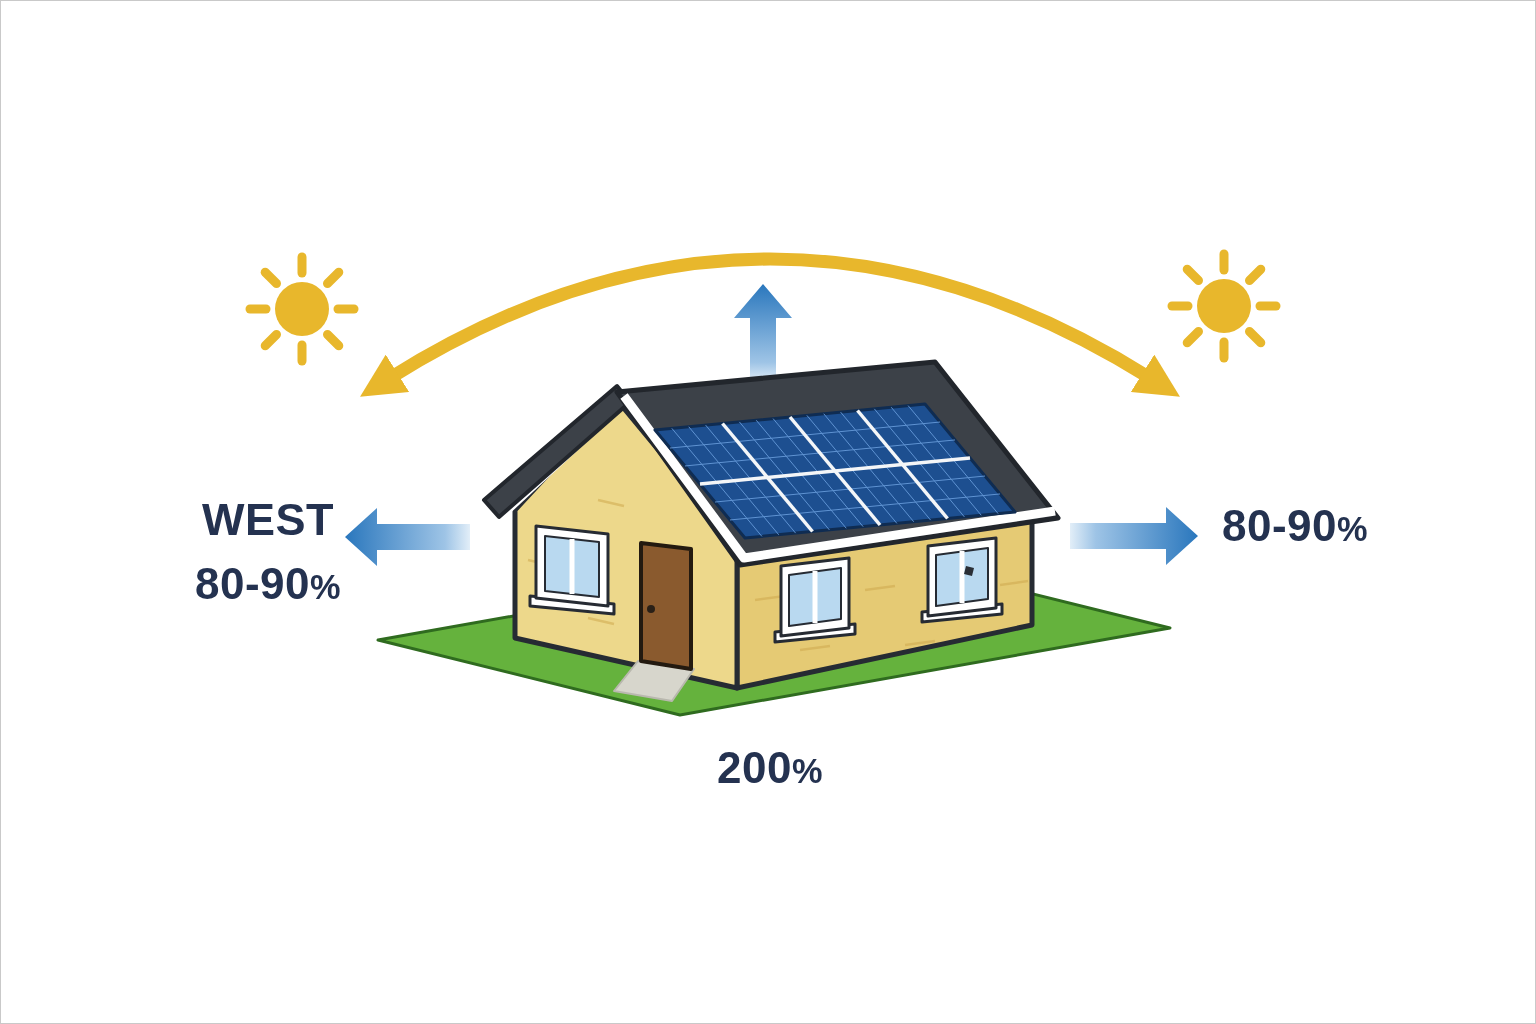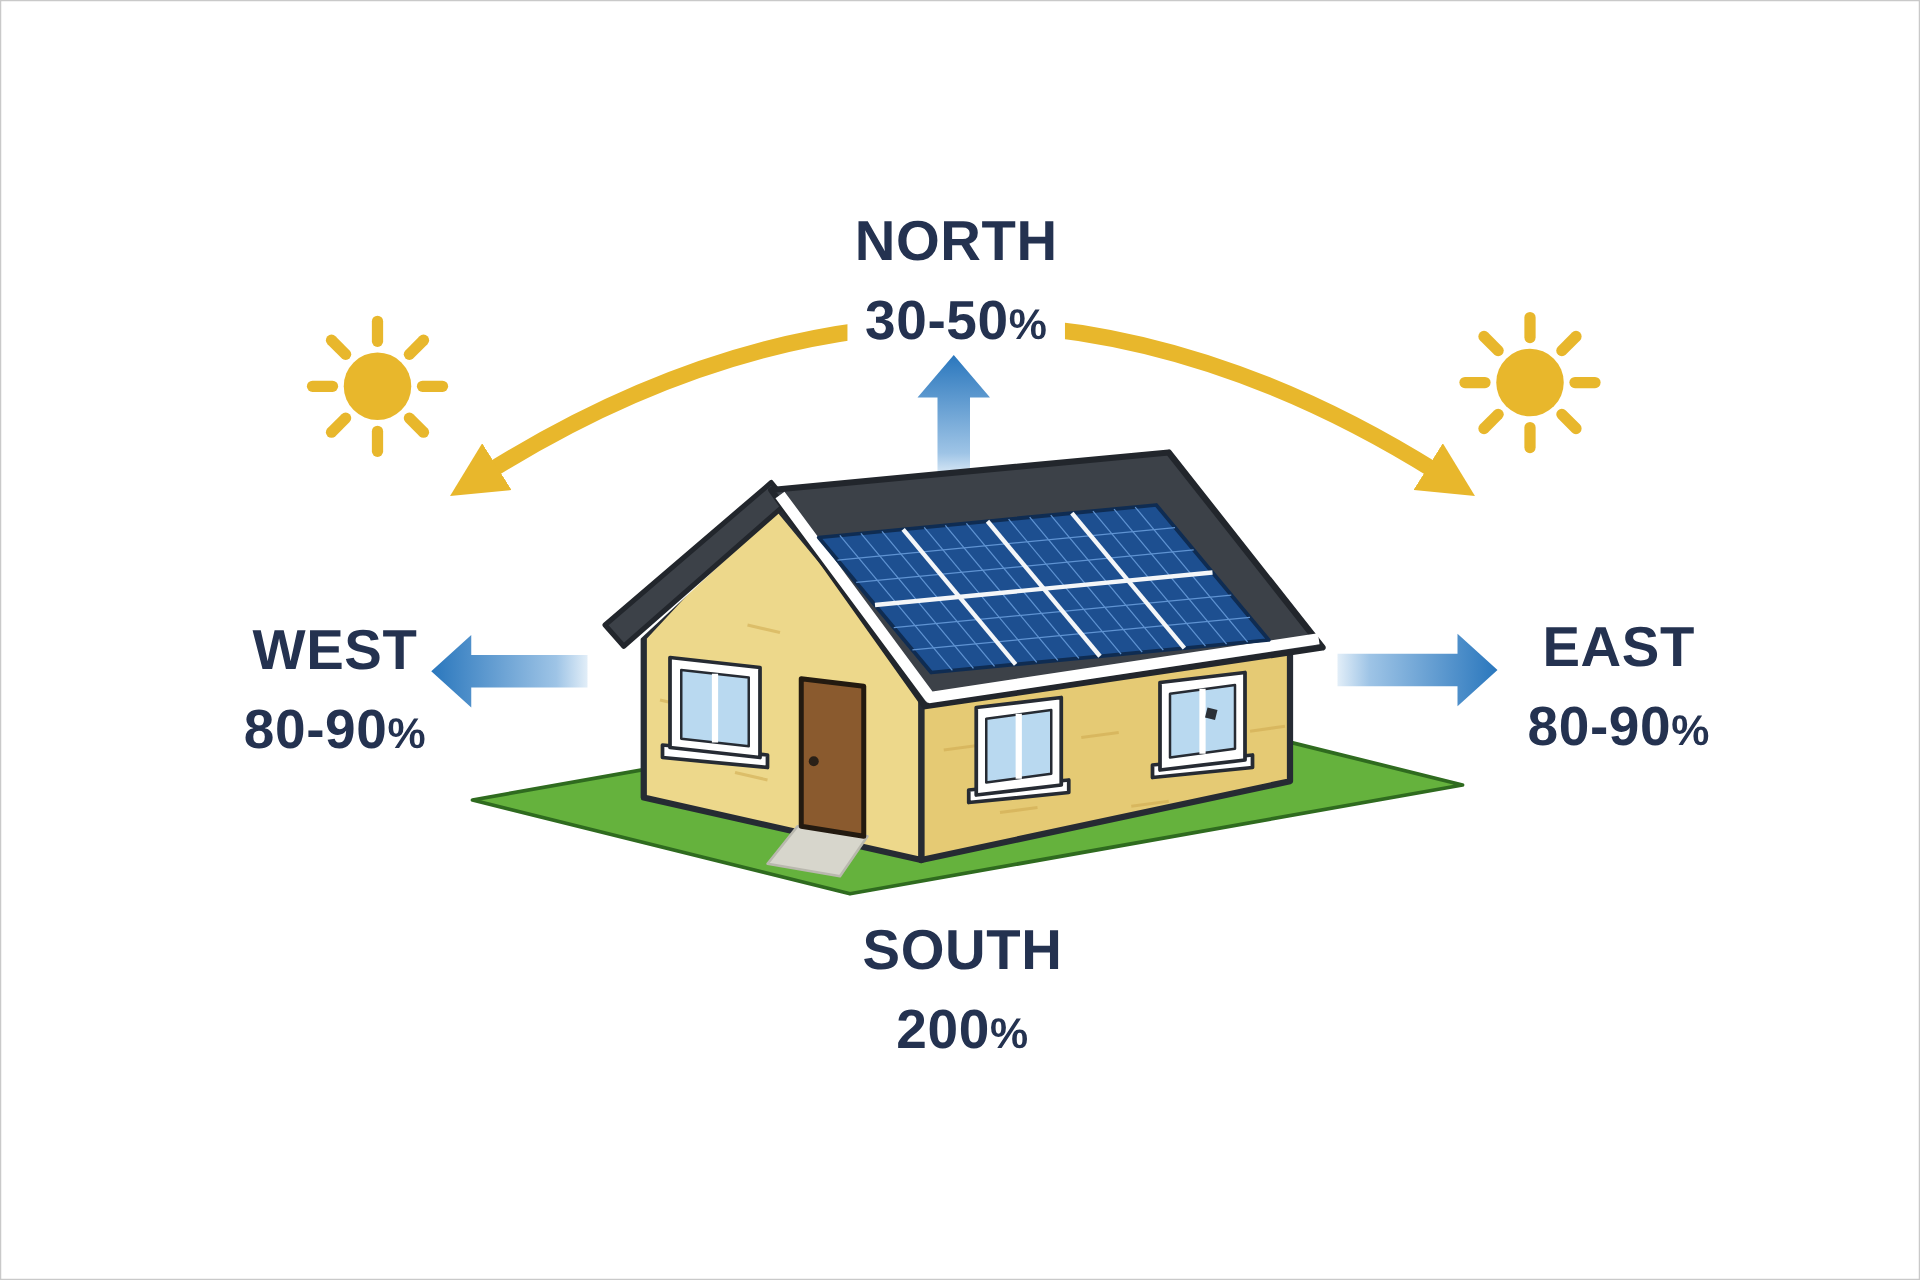--- a/index.html
+++ b/index.html
@@ -151,41 +151,33 @@
       <g data-name="side-window">
         <polygon points="922,612 1002,604 1002,614 922,622" fill="#ffffff" stroke="#262b33" stroke-width="3"></polygon>
         <polygon points="928,546 996,538 996,608 928,616" fill="#ffffff" stroke="#262b33" stroke-width="3"></polygon>
         <polygon points="936,555 988,548 988,599 936,606" fill="#b9d9f0" stroke="#262b33" stroke-width="2"></polygon>
         <line x1="962" y1="551" x2="962" y2="603" stroke="#ffffff" stroke-width="5"></line>
         <path data-name="window-sticker" d="M966,566 l8,2 -2,8 -8,-2 z" fill="#2a2f36"></path>
       </g>
     </g>
   </svg>
 
-  <div class="label north" data-name="north-label-group">
-    <div class="dir" data-name="north-label">NORTH</div>
-    <div class="val masked" data-name="north-value-line">
-      <span data-name="north-value">30-50</span><span class="pct" data-name="north-unit">%</span>
-    </div>
-  </div>
 
   <div class="label west" data-name="west-label-group">
     <div class="dir" data-name="west-label">WEST</div>
     <div class="val" data-name="west-value-line">
       <span data-name="west-value">80-90</span><span class="pct" data-name="west-unit">%</span>
     </div>
   </div>
 
   <div class="label east" data-name="east-label-group">
-    <div class="dir" data-name="east-label">EAST</div>
     <div class="val" data-name="east-value-line">
       <span data-name="east-value">80-90</span><span class="pct" data-name="east-unit">%</span>
     </div>
   </div>
 
   <div class="label south" data-name="south-label-group">
-    <div class="dir" data-name="south-label">SOUTH</div>
     <div class="val" data-name="south-value-line">
       <span data-name="south-value">200</span><span class="pct" data-name="south-unit">%</span>
     </div>
   </div>
 
 </div>
 
 </body></html>

